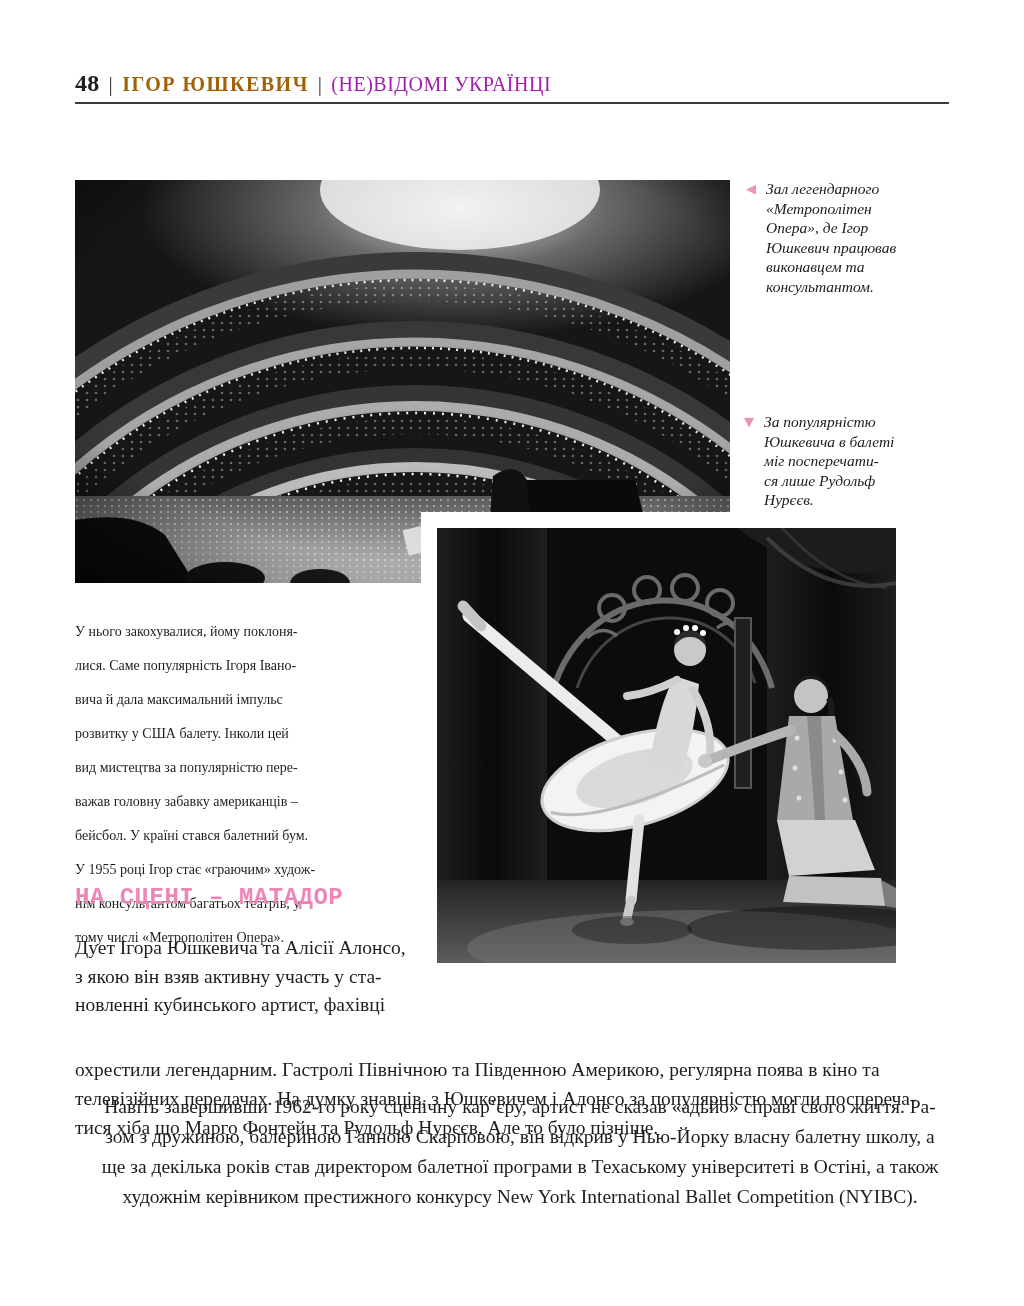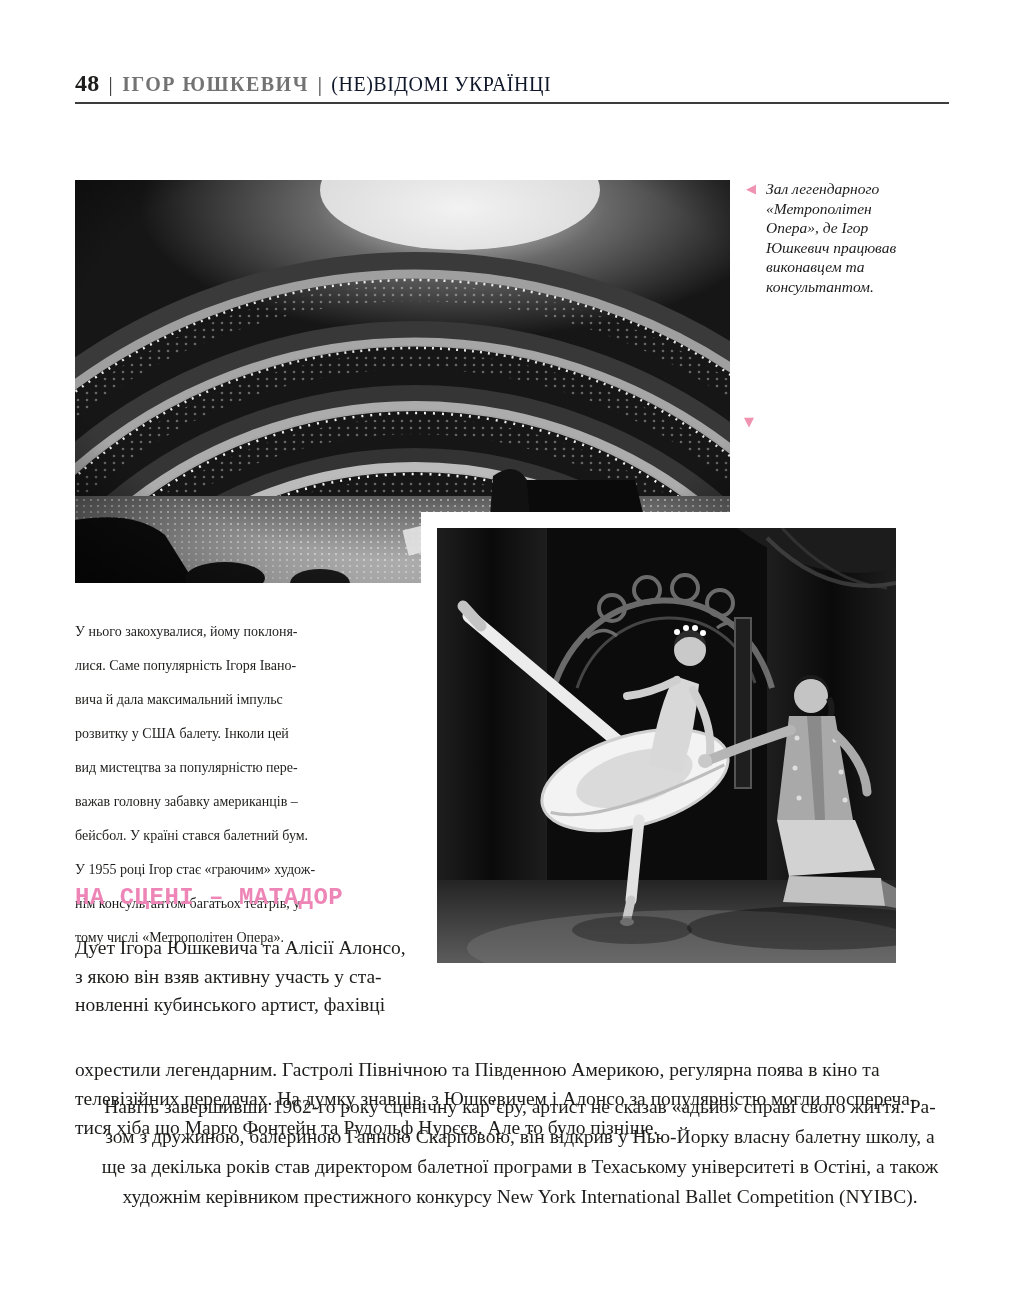--- a/index.html
+++ b/index.html
@@ -5,22 +5,22 @@
   html,body{margin:0;padding:0;background:#fff;}
   .page{
     position:relative;width:1024px;height:1306px;background:#ffffff;
     font-family:"Liberation Serif", serif;color:#1d1d1b;overflow:hidden;
   }
   
   .header{position:absolute;left:75px;top:70px;width:875px;font-size:20px;
     letter-spacing:.3px;white-space:nowrap;}
   .header .pgnum{font-weight:bold;font-size:24px;}
   .header .sep{font-weight:300;color:#333;padding:0 9px;font-size:21px;}
-  .header .author{font-weight:bold;color:#737373;letter-spacing:1.5px;}
-  .header .series{color:#0f172a;letter-spacing:.5px;}
+  .header .author{font-weight:bold;color:#a16207;letter-spacing:1.5px;}
+  .header .series{color:#a21caf;letter-spacing:.5px;}
   .header-rule{position:absolute;left:75px;top:102px;width:874px;height:0;
     border:none;border-top:2px solid #3c3c3c;margin:0;}
   
   .photo{position:absolute;display:block;}
   .opera-photo{left:75px;top:180px;width:655px;height:403px;}
   .ballet-frame{position:absolute;left:421px;top:512px;background:#ffffff;
     padding:16px;}
   .ballet-photo{display:block;width:459px;height:435px;}
   
   .caption{position:absolute;display:flex;align-items:flex-start;gap:10px;
@@ -136,20 +136,25 @@
     <span class="cap-text">Зал легендарного
 «Метрополітен
 Опера», де Ігор
 Юшкевич працював
 виконавцем та
 консультантом.</span>
   </div>
 
   <div class="caption caption-ballet">
     <span class="marker">▼</span>
+    <span class="cap-text">За популярністю
+Юшкевича в балеті
+міг посперечати-
+ся лише Рудольф
+Нурєєв.</span>
   </div>
 
   <div class="ballet-frame">
     <svg class="ballet-photo" viewBox="0 0 459 435" preserveAspectRatio="none" aria-hidden="true">
       <defs>
         <linearGradient id="floor" x1="0" y1="0" x2="0" y2="1">
           <stop offset="0%" stop-color="#242424"></stop>
           <stop offset="100%" stop-color="#5c5c5c"></stop>
         </linearGradient>
         <linearGradient id="curt" x1="0" y1="0" x2="1" y2="0">

